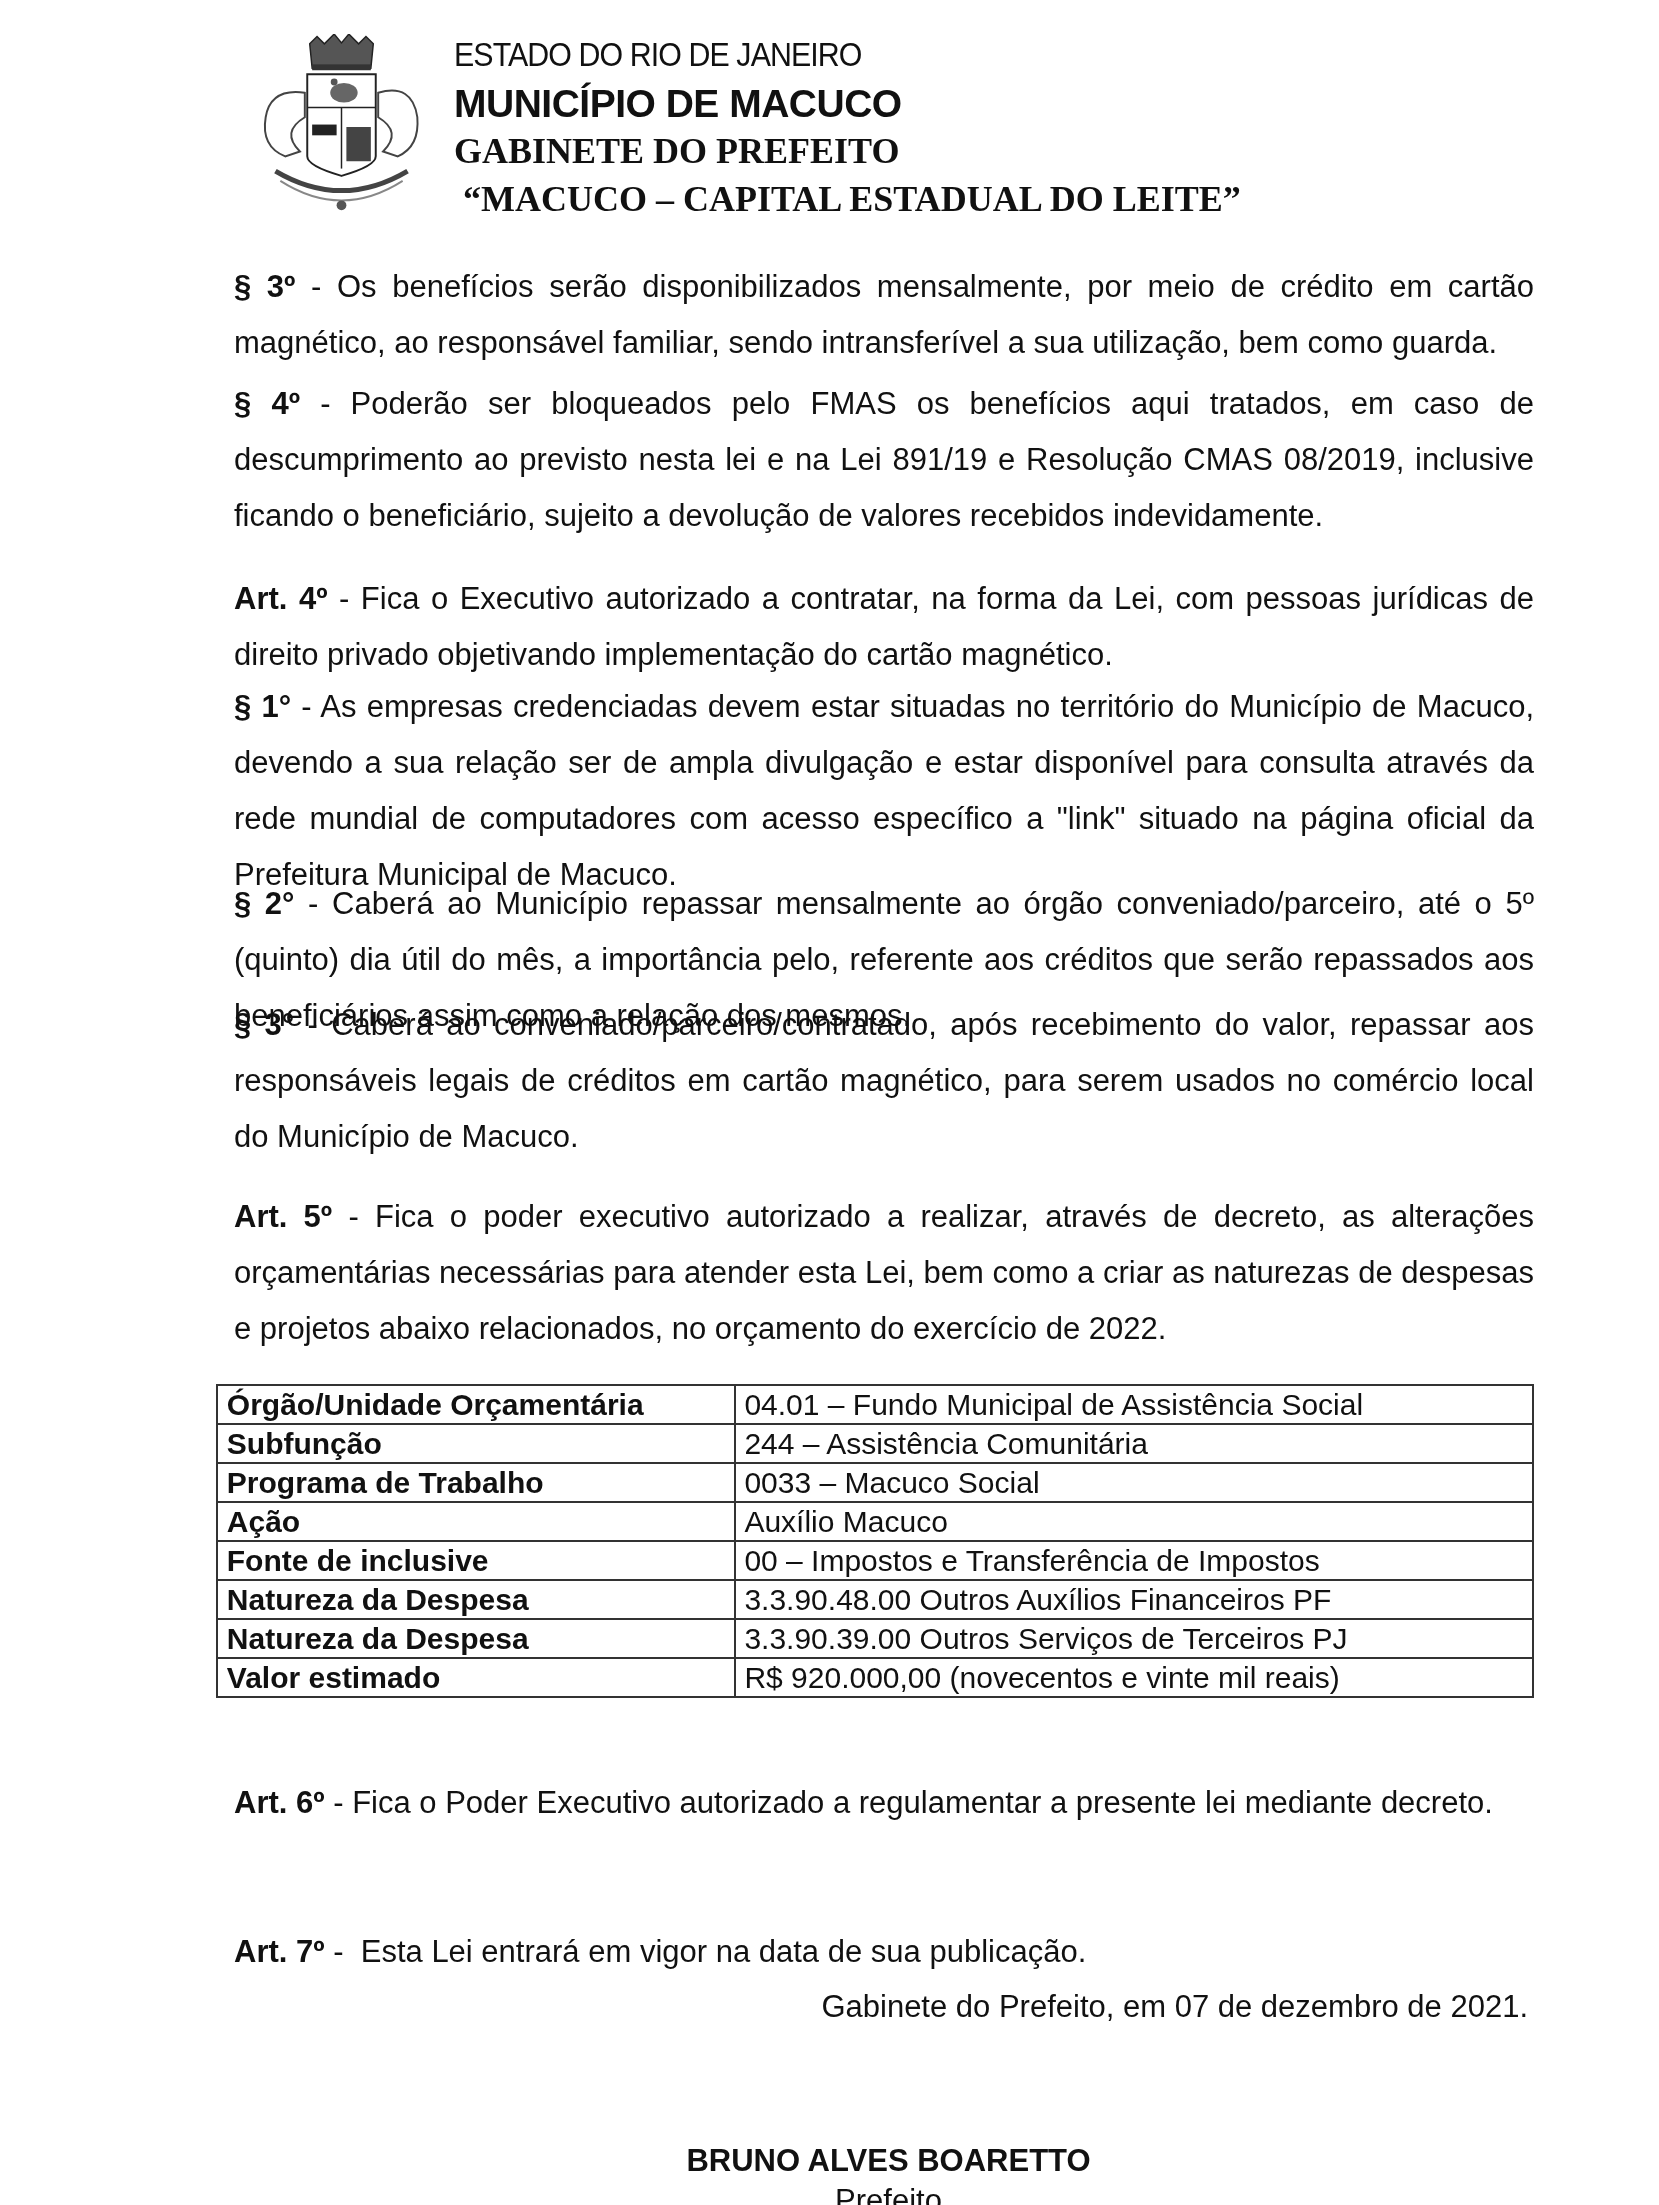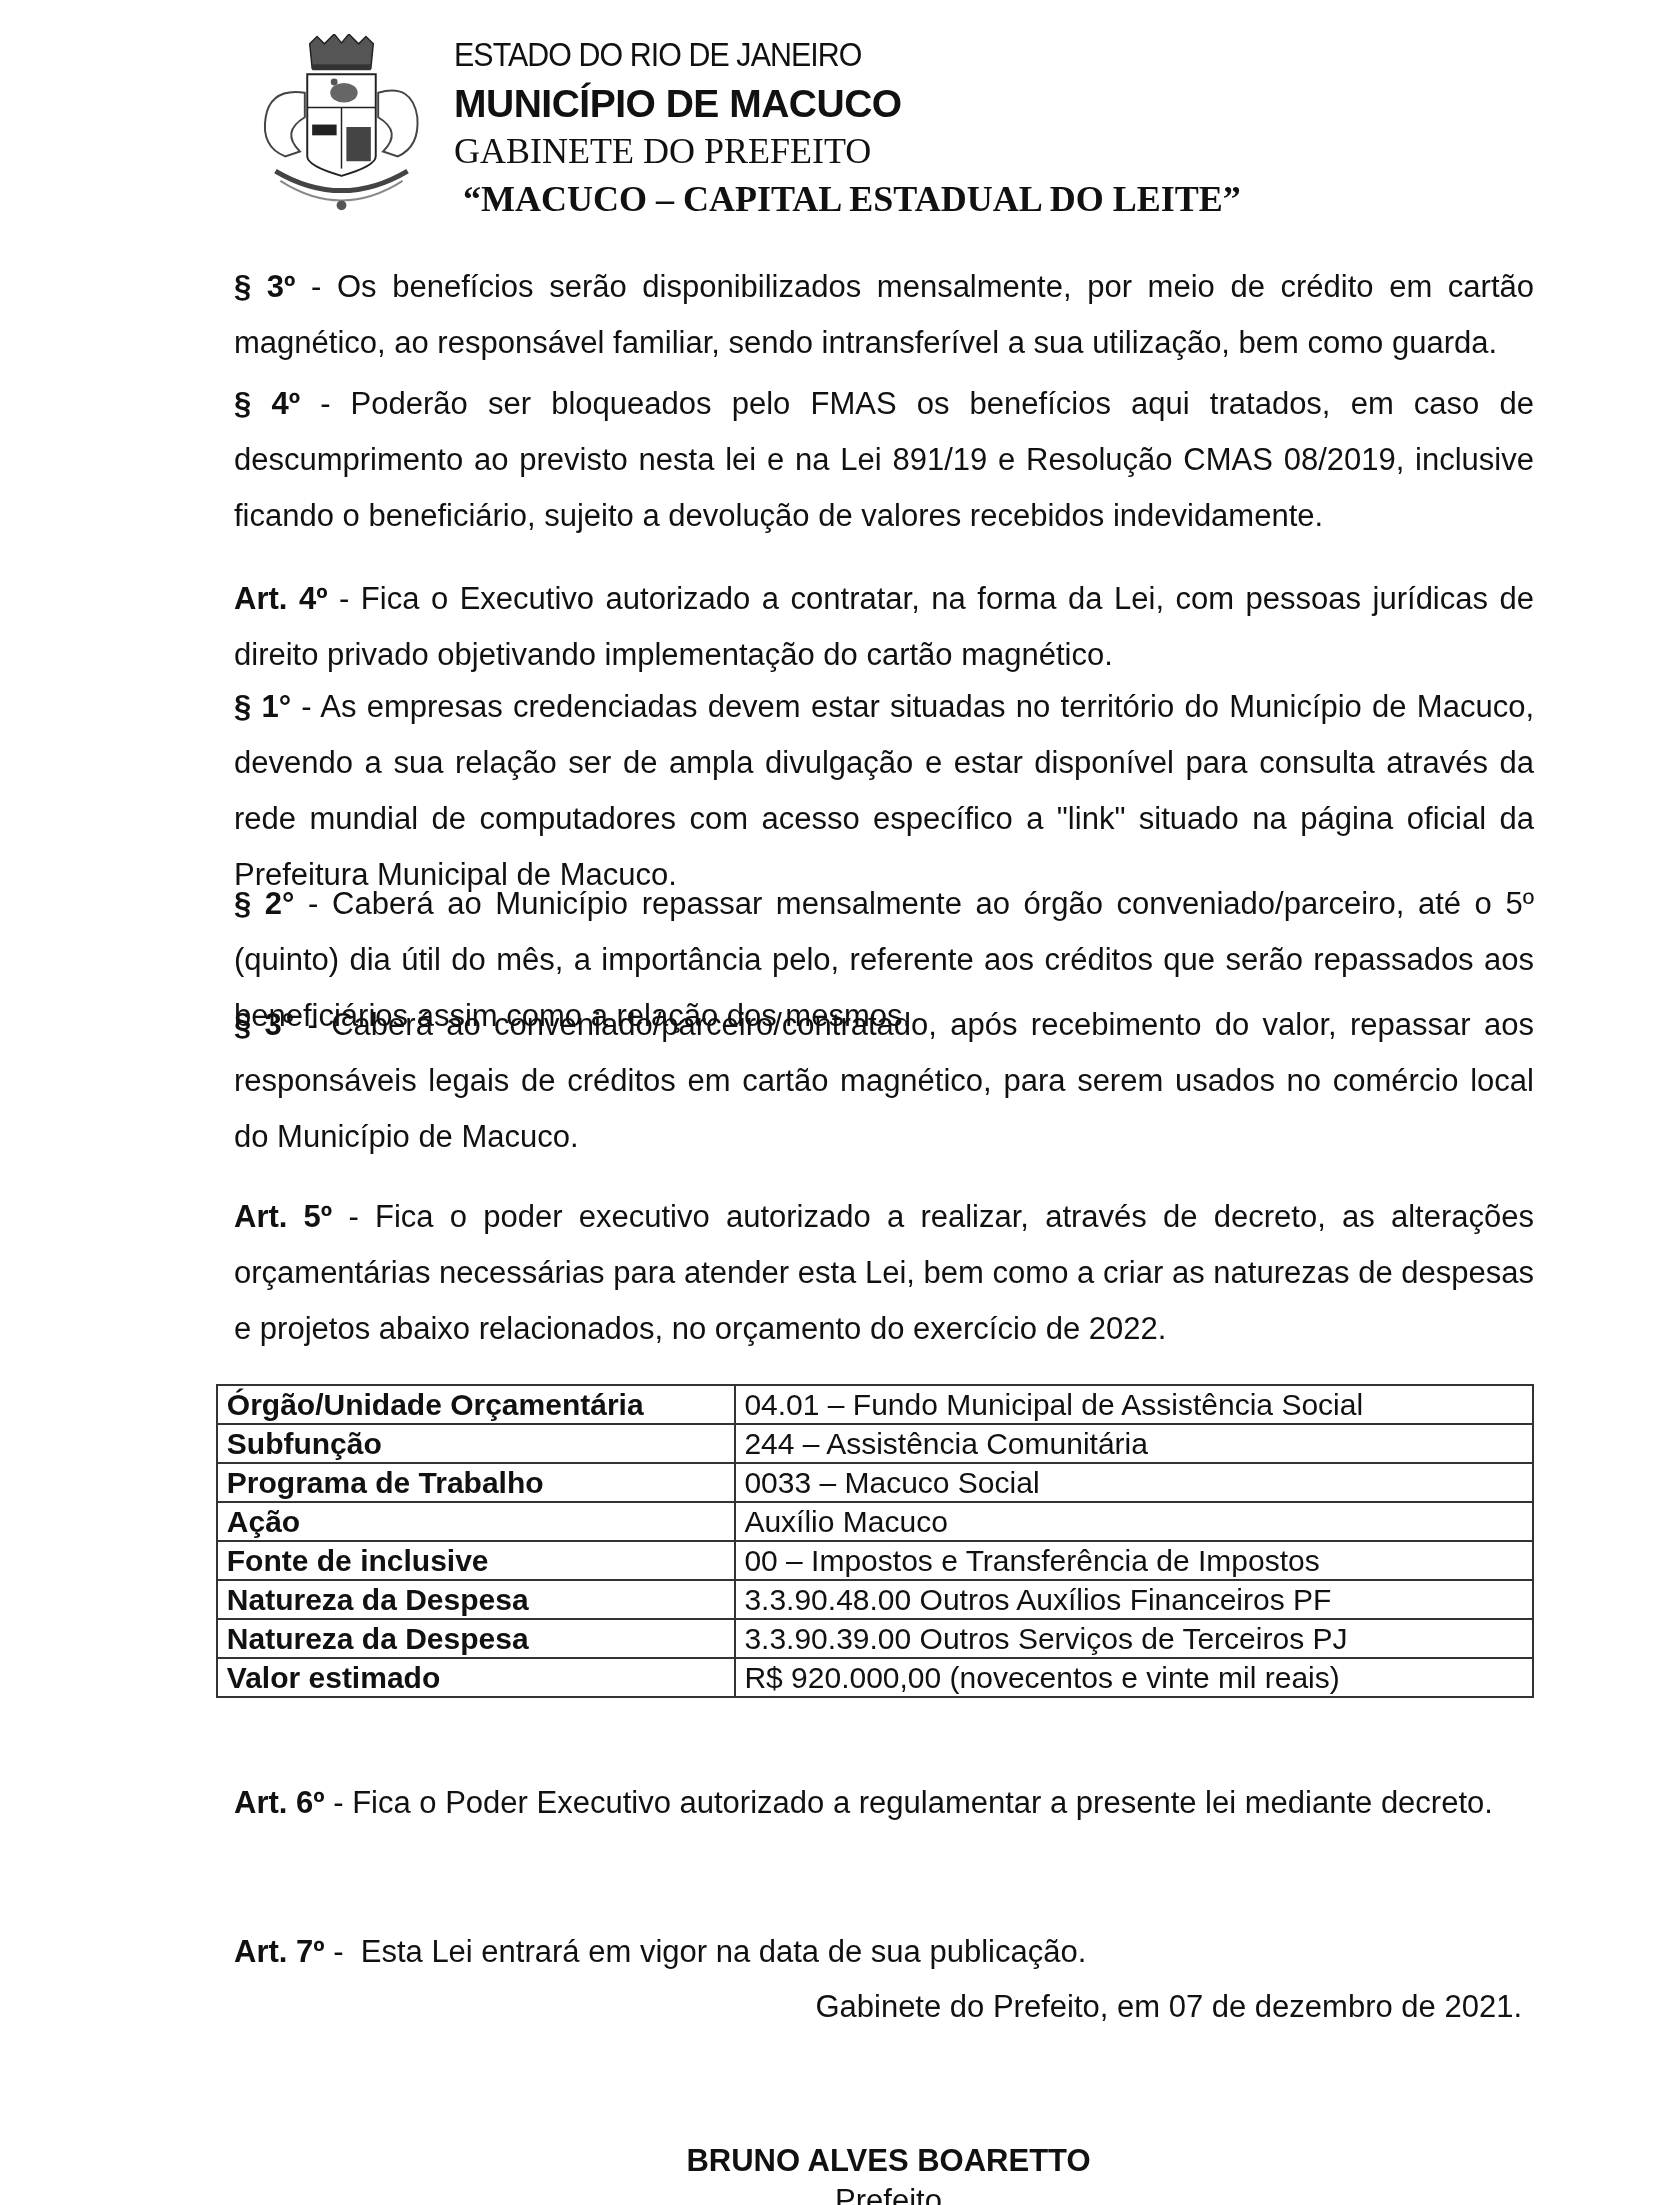--- a/index.html
+++ b/index.html
@@ -6,33 +6,33 @@
   body { width: 1660px; height: 2205px; position: relative; overflow: hidden; color: #111111; }
   .abs { position: absolute; }
   .sans { font-family: "Liberation Sans", "DejaVu Sans", sans-serif; }
   .serif { font-family: "Liberation Serif", "DejaVu Serif", serif; }
 
   
   #crest { left: 251px; top: 34px; width: 181px; height: 186px; }
   .hdr-line { left: 454px; white-space: nowrap; line-height: 1; }
   #hdr-state { top: 38px; font-size: 33px; letter-spacing: -1px; transform: scaleX(0.92); transform-origin: left; }
   #hdr-muni { top: 84px; font-size: 39px; font-weight: bold; letter-spacing: -0.5px; }
-  #hdr-cab { top: 133px; font-size: 36px; font-weight: normal; }
+  #hdr-cab { top: 133px; font-size: 36px; font-weight: bold; }
   #hdr-motto { left: 463px; top: 181px; font-size: 36px; font-weight: bold; }
 
   
   .para { left: 234px; width: 1300px; font-size: 31px; line-height: 56px; text-align: justify; text-align-last: left; }
   .lbl { font-weight: bold; }
 
   
   #budget-table { left: 216px; top: 1384px; width: 1318px; border-collapse: collapse; font-size: 30px; }
   #budget-table td { border: 2px solid #333; height: 37px; padding: 0 8.8px; line-height: 37px; white-space: nowrap; }
   #budget-table td.k { width: 498px; font-weight: bold; }
 
-  #date-line { right: 138px; top: 1987px; font-size: 31px; line-height: 39px; white-space: nowrap; }
+  #date-line { right: 132px; top: 1987px; font-size: 31px; line-height: 39px; white-space: nowrap; }
   #sig-name { left: 0; width: 1777px; text-align: center; top: 2141px; font-size: 31px; font-weight: bold; line-height: 39px; }
   #sig-role { left: 0; width: 1777px; text-align: center; top: 2181px; font-size: 31px; line-height: 39px; }
 </style>
 </head>
 <body>
 
 <div id="crest" class="abs">
   <svg width="181" height="186" viewBox="0 0 370 380" xmlns="http://www.w3.org/2000/svg">
 
     <path d="M120 20 L135 5 L150 20 L170 0 L185 18 L200 0 L220 20 L235 5 L250 20 L245 70 L125 70 Z" fill="#555" stroke="#222" stroke-width="3"></path>

